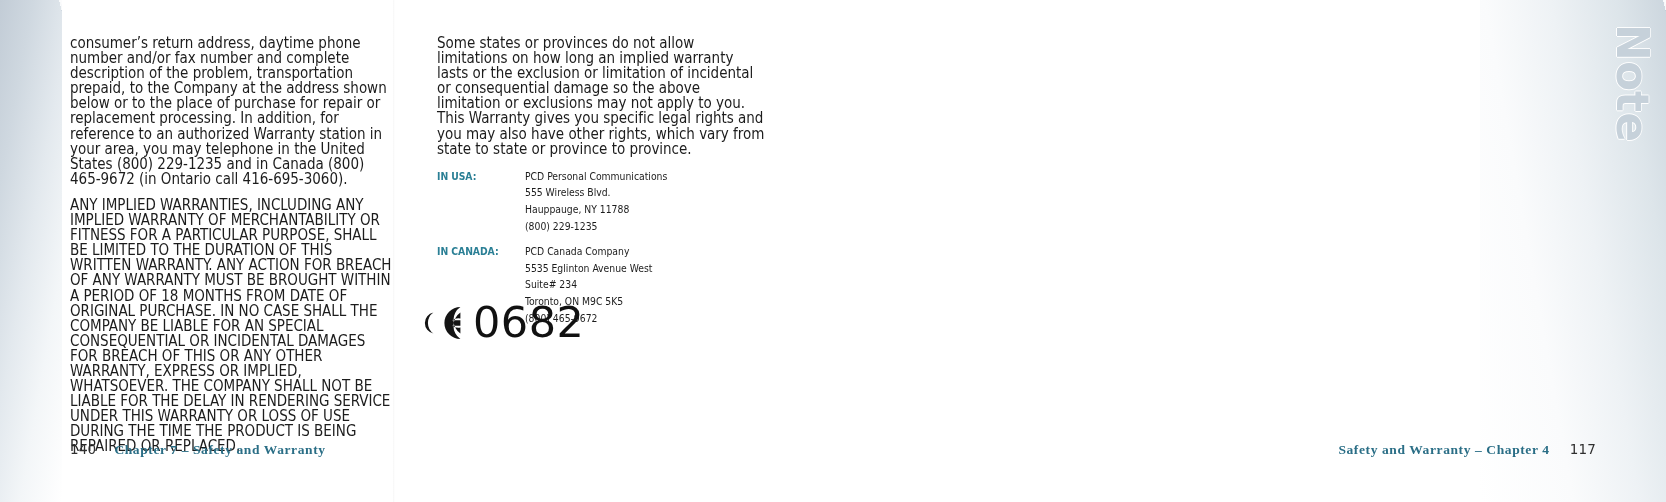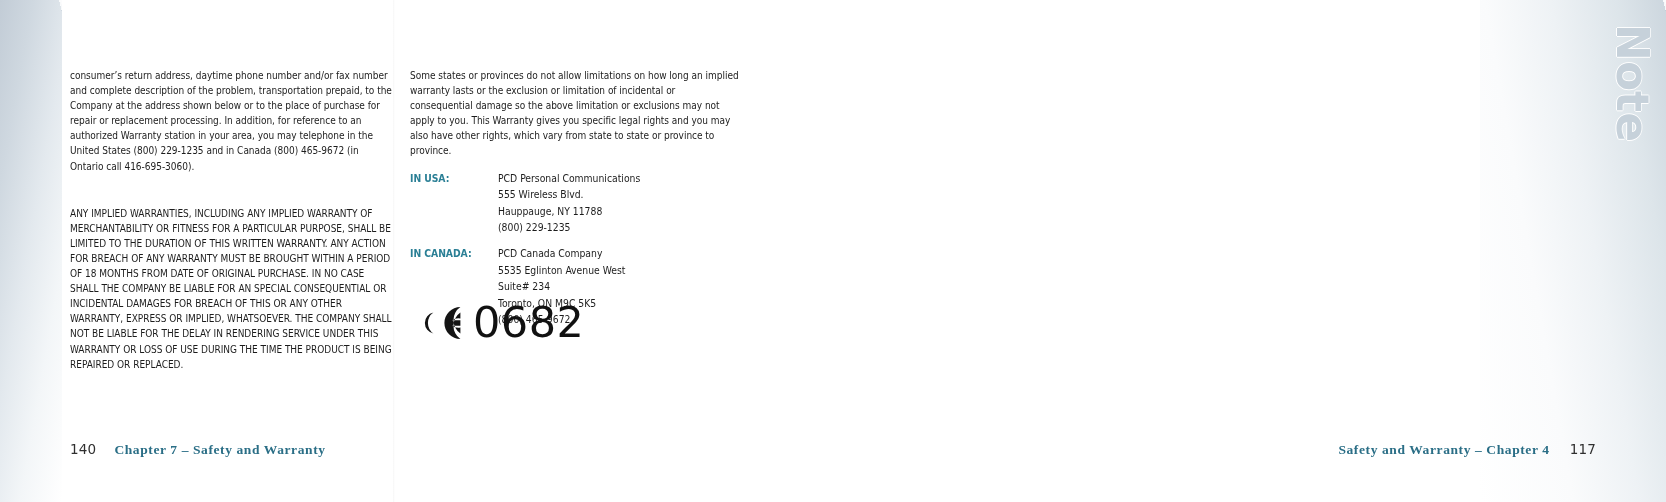--- a/index.html
+++ b/index.html
@@ -56,32 +56,31 @@
   }
 
   
   .col {
     position:absolute;
     top:36px;
     width:322px;
     color:#1d1d1d;
   }
   .col.left  { left:70px;  }
-  .col.right { left:410px; width:330px; }
+  .col.right { left:437px; width:330px; }
 
   p.body, p.caps {
     font-family:"DejaVu Sans Condensed","Liberation Sans", sans-serif;
-    font-size:10px;
+    font-size:15px;
     line-height:15.1px;
     text-align:left;
     margin-bottom:11px;
     letter-spacing:-0.02px;
     color:#1c1c1c;
     font-stretch:condensed;
-    margin-top:32px;
   }
   p.caps { text-transform:none; }
 
   
   .addr-block {
     display:flex;
     margin-bottom:9px;
     font-family:"DejaVu Sans Condensed","Liberation Sans", sans-serif;
   }
   .addr-label {

